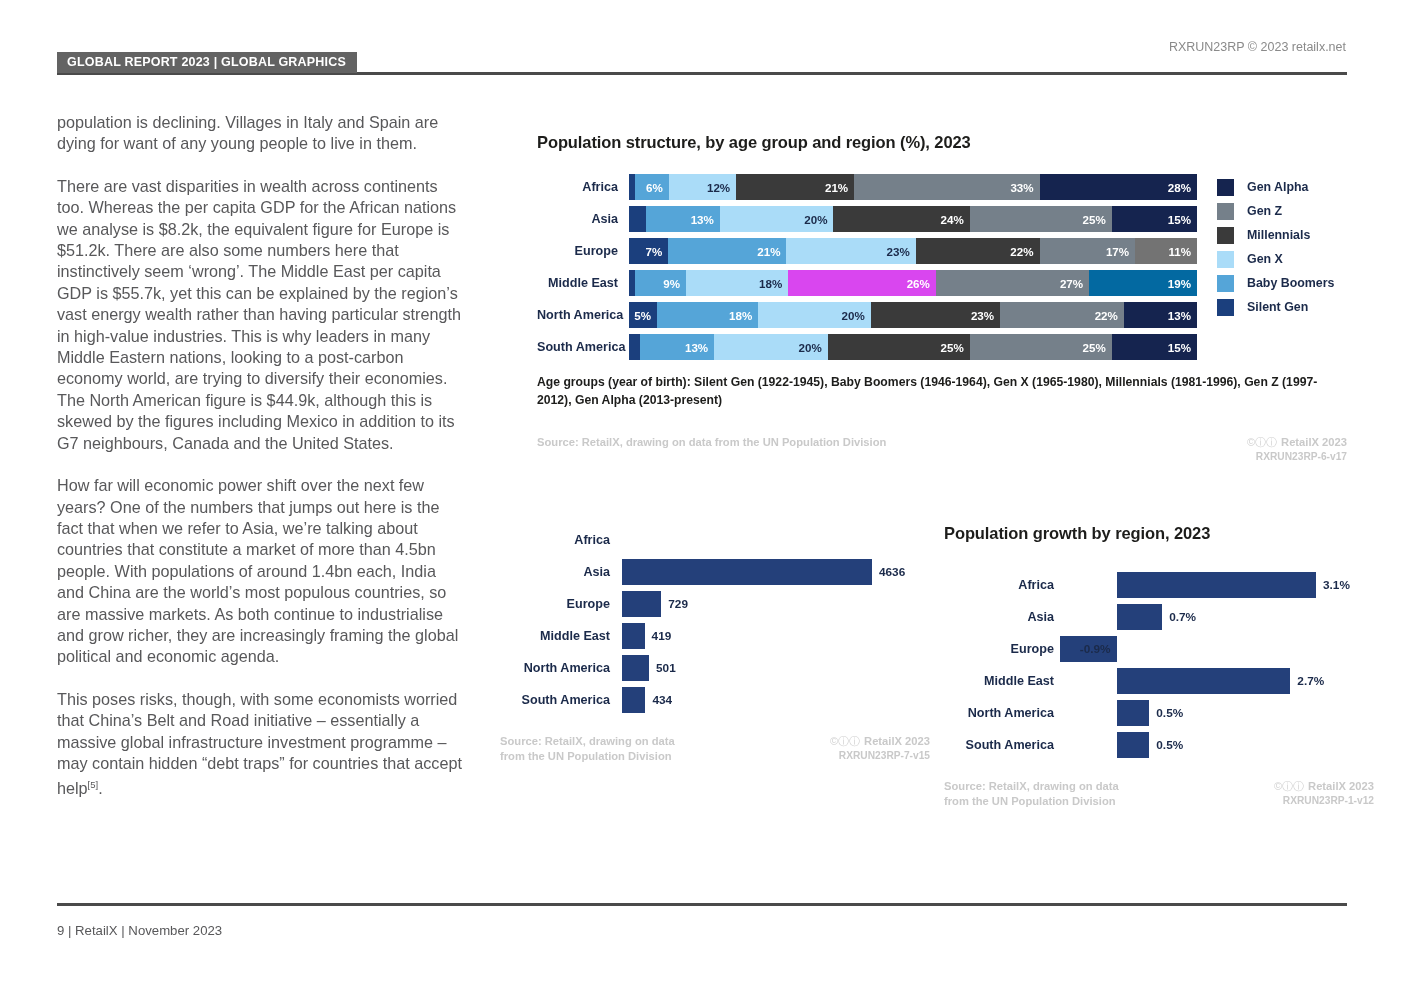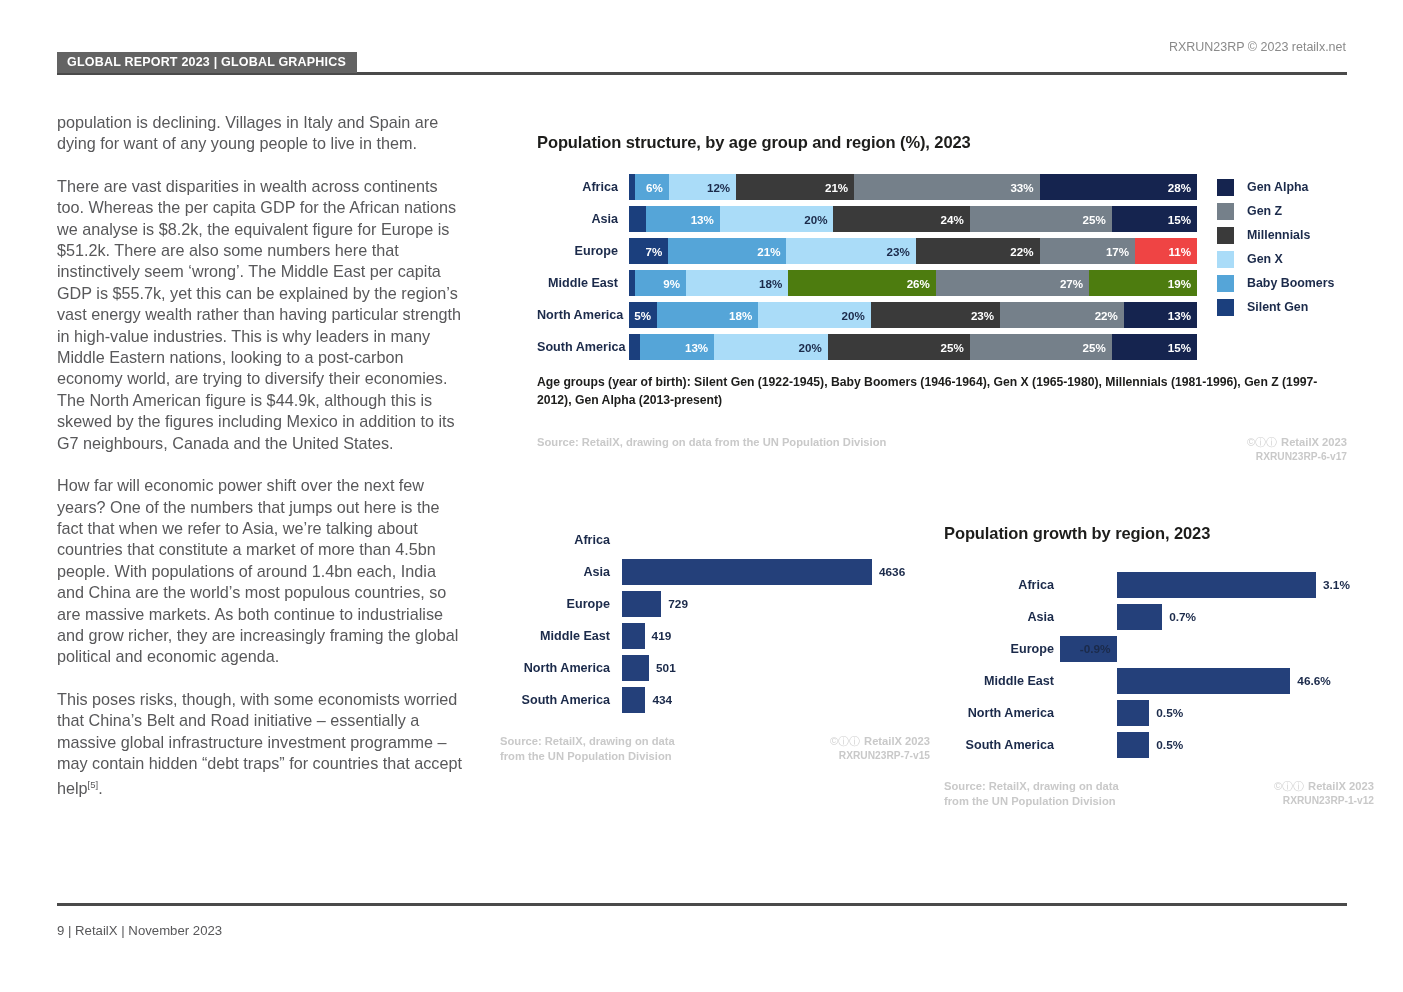--- a/index.html
+++ b/index.html
@@ -151,32 +151,32 @@
           </div>
         </div>
         <div class="st-row">
           <div class="st-label">Europe</div>
           <div class="st-bar">
             <div class="st-seg" style="background: rgb(27, 63, 125); width: 6.93069%;">7%</div>
             <div class="st-seg" style="background: rgb(85, 165, 216); width: 20.7921%;">21%</div>
             <div class="st-seg dark-text" style="background: rgb(170, 220, 248); width: 22.7723%;">23%</div>
             <div class="st-seg" style="background: rgb(58, 58, 58); width: 21.7822%;">22%</div>
             <div class="st-seg" style="background: rgb(117, 128, 138); width: 16.8317%;">17%</div>
-            <div class="st-seg" style="background: #ef4444; width: 10.8911%;">11%</div>
+            <div class="st-seg" style="background: #737373; width: 10.8911%;">11%</div>
           </div>
         </div>
         <div class="st-row">
           <div class="st-label">Middle East</div>
           <div class="st-bar">
             <div class="st-seg" style="background: rgb(27, 63, 125); width: 1%;"></div>
             <div class="st-seg" style="background: rgb(85, 165, 216); width: 9%;">9%</div>
             <div class="st-seg dark-text" style="background: rgb(170, 220, 248); width: 18%;">18%</div>
-            <div class="st-seg" style="background: #4d7c0f; width: 26%;">26%</div>
+            <div class="st-seg" style="background: #d946ef; width: 26%;">26%</div>
             <div class="st-seg" style="background: rgb(117, 128, 138); width: 27%;">27%</div>
-            <div class="st-seg" style="background: #4d7c0f; width: 19%;">19%</div>
+            <div class="st-seg" style="background: #0369a1; width: 19%;">19%</div>
           </div>
         </div>
         <div class="st-row">
           <div class="st-label">North America</div>
           <div class="st-bar">
             <div class="st-seg" style="background: rgb(27, 63, 125); width: 4.9505%;">5%</div>
             <div class="st-seg" style="background: rgb(85, 165, 216); width: 17.8218%;">18%</div>
             <div class="st-seg dark-text" style="background: rgb(170, 220, 248); width: 19.802%;">20%</div>
             <div class="st-seg" style="background: rgb(58, 58, 58); width: 22.7723%;">23%</div>
             <div class="st-seg" style="background: rgb(117, 128, 138); width: 21.7822%;">22%</div>
@@ -311,21 +311,21 @@
           <div class="sb-label">Europe</div>
           <div class="sb-track">
             <div class="sb-bar" style="background: rgb(36, 64, 122); width: 57.7016px; left: -6.45161px;"></div>
             <div class="sb-val" style="left: auto; right: 263.452px;">-0.9%</div>
           </div>
         </div>
         <div class="sb-row">
           <div class="sb-label">Middle East</div>
           <div class="sb-track">
             <div class="sb-bar" style="background: rgb(36, 64, 122); width: 173.105px; left: 51.25px;"></div>
-            <div class="sb-val" style="left: 231.355px;">46.6%</div>
+            <div class="sb-val" style="left: 231.355px;">2.7%</div>
           </div>
         </div>
         <div class="sb-row">
           <div class="sb-label">North America</div>
           <div class="sb-track">
             <div class="sb-bar" style="background: rgb(36, 64, 122); width: 32.0565px; left: 51.25px;"></div>
             <div class="sb-val" style="left: 90.3065px;">0.5%</div>
           </div>
         </div>
         <div class="sb-row">

